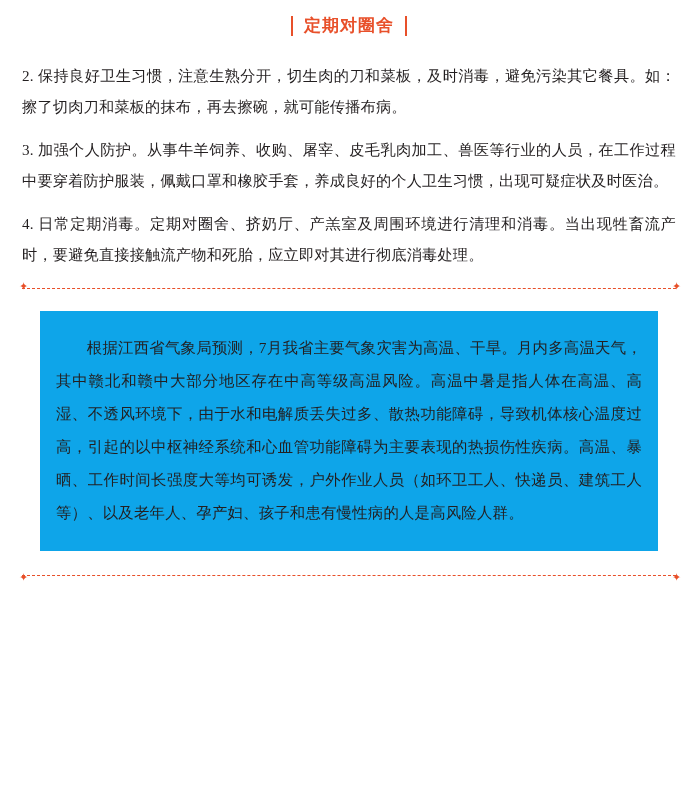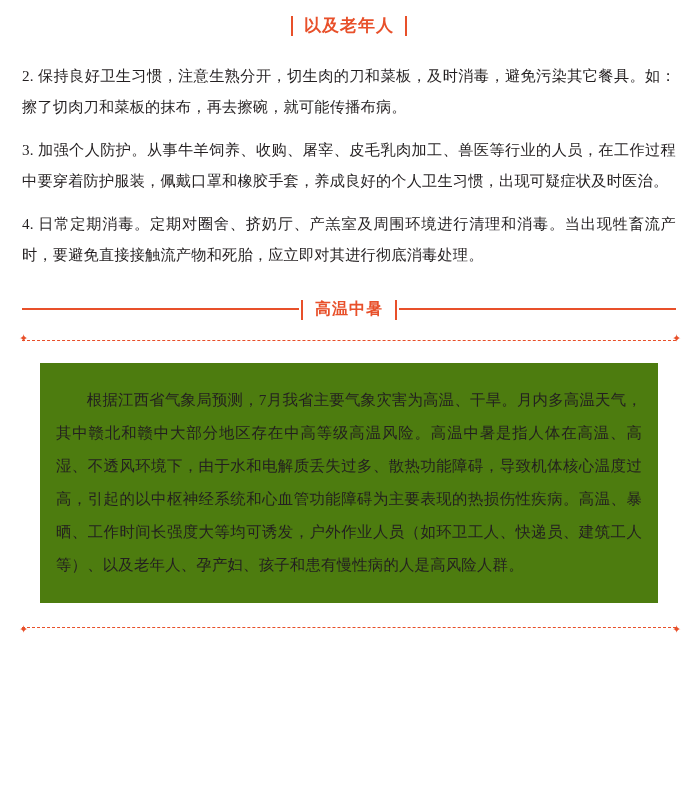--- a/index.html
+++ b/index.html
@@ -120,51 +120,46 @@
     font-size: 11px;
     line-height: 7px;
     text-align: center;
   }
   .framed .corner.tl { left: -3px;  top: -6px; }
   .framed .corner.tr { right: -3px; top: -6px; }
   .framed .corner.bl { left: -3px;  bottom: -6px; }
   .framed .corner.br { right: -3px; bottom: -6px; }
 
   .framed .body {
-    background: #4d7c0f;
+    background: #0ea5e9;
     padding: 20px 16px 22px 16px;
   }
   .framed .body p {
     margin: 0;
     font-size: 15.4px;
     line-height: 33px;
     text-align: justify;
     text-indent: 2em;
     color: #231f20;
     letter-spacing: 0.2px;
   }
 </style>
 </head>
 <body>
 
 <div class="page">
 
   <div class="tips-heading">
-    <span class="title">以及老年人</span>
+    <span class="title">定期对圈舍</span>
   </div>
 
   <p class="para">2. 保持良好卫生习惯，注意生熟分开，切生肉的刀和菜板，及时消毒，避免污染其它餐具。如：擦了切肉刀和菜板的抹布，再去擦碗，就可能传播布病。</p>
   <p class="para">3. 加强个人防护。从事牛羊饲养、收购、屠宰、皮毛乳肉加工、兽医等行业的人员，在工作过程中要穿着防护服装，佩戴口罩和橡胶手套，养成良好的个人卫生习惯，出现可疑症状及时医治。</p>
   <p class="para">4. 日常定期消毒。定期对圈舍、挤奶厅、产羔室及周围环境进行清理和消毒。当出现牲畜流产时，要避免直接接触流产物和死胎，应立即对其进行彻底消毒处理。</p>
 
-  <div class="section-heading">
-    <span class="rule"></span>
-    <span class="label">高温中暑</span>
-    <span class="rule"></span>
-  </div>
 
   <div class="framed">
     <span class="corner tl">✦</span>
     <span class="corner tr">✦</span>
     <span class="corner bl">✦</span>
     <span class="corner br">✦</span>
     <div class="body">
       <p>根据江西省气象局预测，7月我省主要气象灾害为高温、干旱。月内多高温天气，其中赣北和赣中大部分地区存在中高等级高温风险。高温中暑是指人体在高温、高湿、不透风环境下，由于水和电解质丢失过多、散热功能障碍，导致机体核心温度过高，引起的以中枢神经系统和心血管功能障碍为主要表现的热损伤性疾病。高温、暴晒、工作时间长强度大等均可诱发，户外作业人员（如环卫工人、快递员、建筑工人等）、以及老年人、孕产妇、孩子和患有慢性病的人是高风险人群。</p>
     </div>
   </div>

